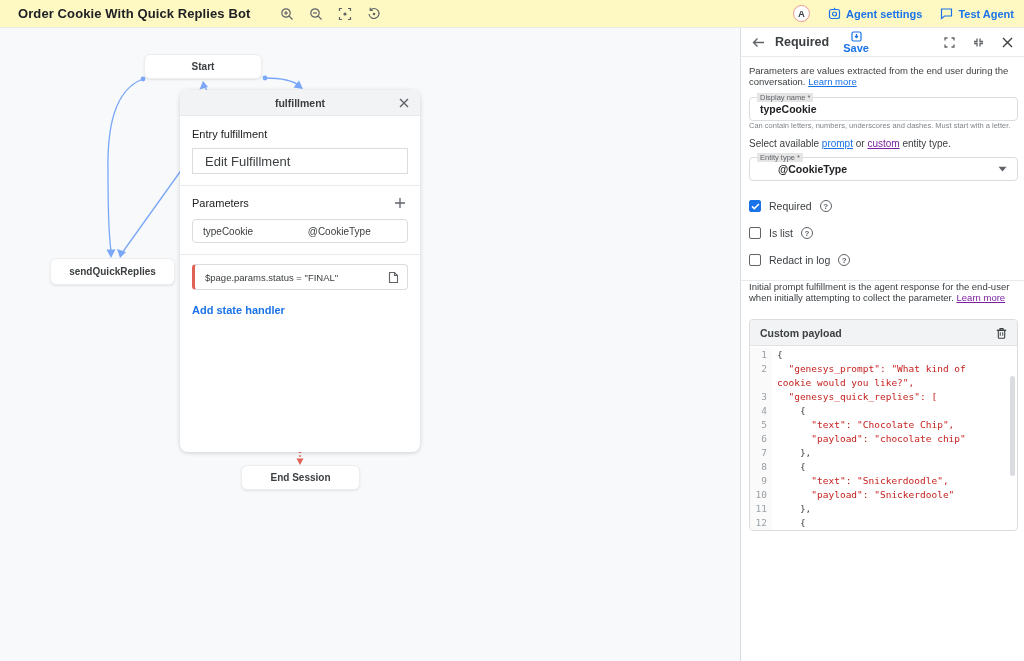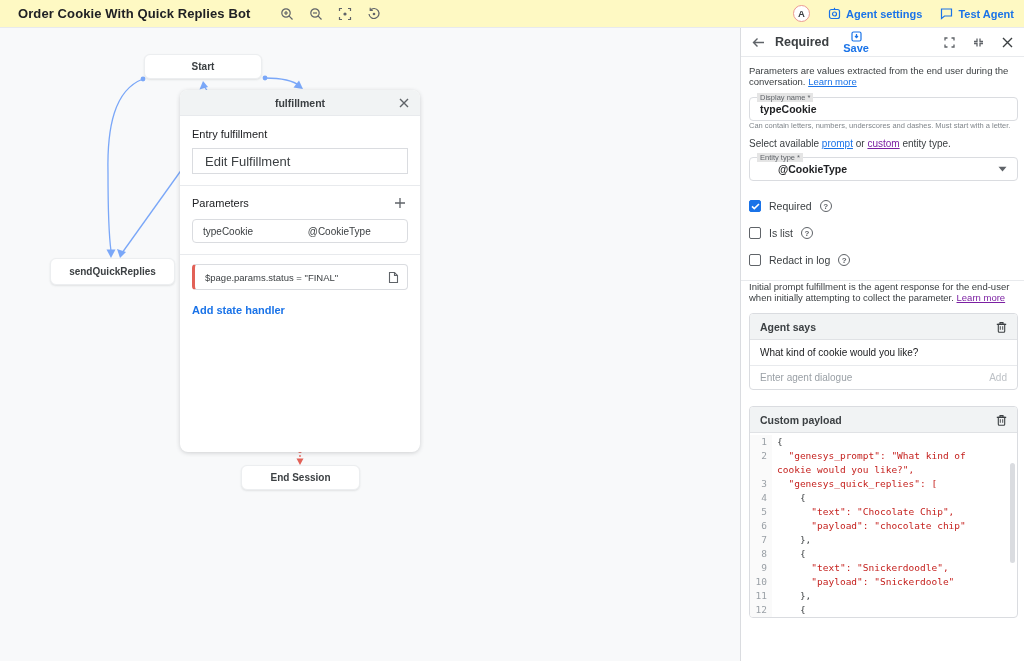--- a/index.html
+++ b/index.html
@@ -338,39 +338,20 @@
             <span class="chk-label">Redact in log</span>
             <span class="help-ic">?</span>
           </div>
         </div>
 
         <hr class="pn-div">
 
 
         <p class="para"><span>Initial prompt fulfillment is the agent response for the end-user when initially attempting to collect the parameter. </span><a class="lnk lnk-purple">Learn more</a></p>
 
-        <div class="card c-agent">
-          <div class="card-head">
-            <span class="card-title">Agent says</span>
-            <button class="trash-btn">
-              <span>
-                <svg width="11" height="12" viewBox="0 0 11 12" fill="none" stroke="#3c4043" stroke-width="1.1">
-                  <path d="M2.3 3.4h6.4v6.8a1 1 0 0 1-1 1H3.3a1 1 0 0 1-1-1z"></path>
-                  <path d="M0.8 3.4h9.4M4 3.2V1.6h3v1.6"></path>
-                    <path d="M4.3 5.2v3.6M6.7 5.2v3.6" stroke-width="0.9"></path>
-                </svg>
-                </span>
-            </button>
-          </div>
-          <div class="agent-msg">What kind of cookie would you like?</div>
-          <div class="agent-input">
-            <span class="ph">Enter agent dialogue</span>
-            <button class="agent-add">Add</button>
-          </div>
-        </div>
 
         <div class="card c-payload">
           <div class="card-head">
             <span class="card-title">Custom payload</span>
             <button class="trash-btn">
               <span>
                 <svg width="11" height="12" viewBox="0 0 11 12" fill="none" stroke="#3c4043" stroke-width="1.1">
                   <path d="M2.3 3.4h6.4v6.8a1 1 0 0 1-1 1H3.3a1 1 0 0 1-1-1z"></path>
                   <path d="M0.8 3.4h9.4M4 3.2V1.6h3v1.6"></path>
                     <path d="M4.3 5.2v3.6M6.7 5.2v3.6" stroke-width="0.9"></path>

